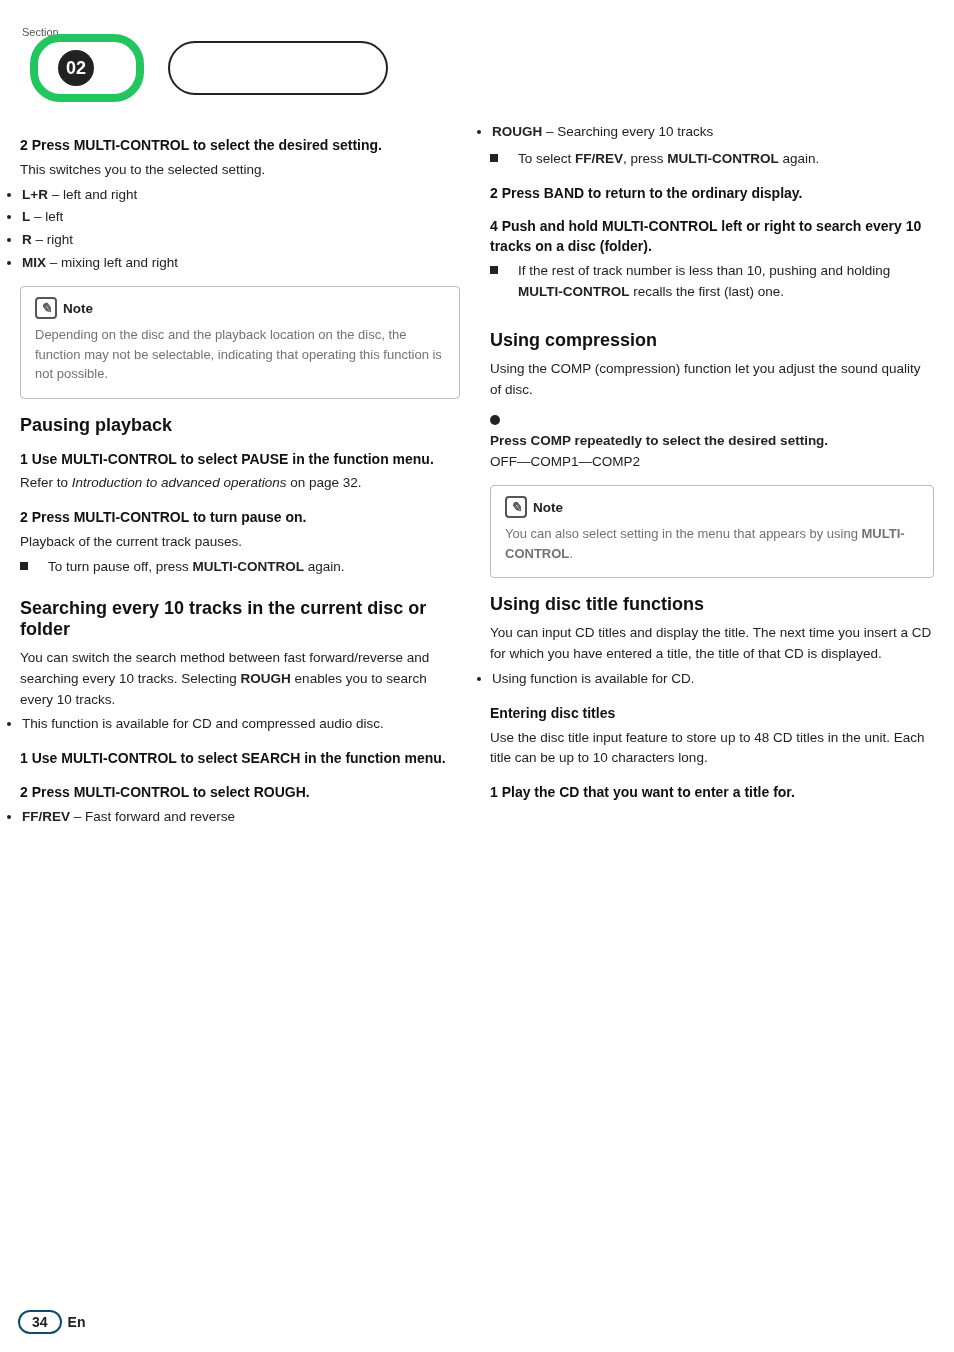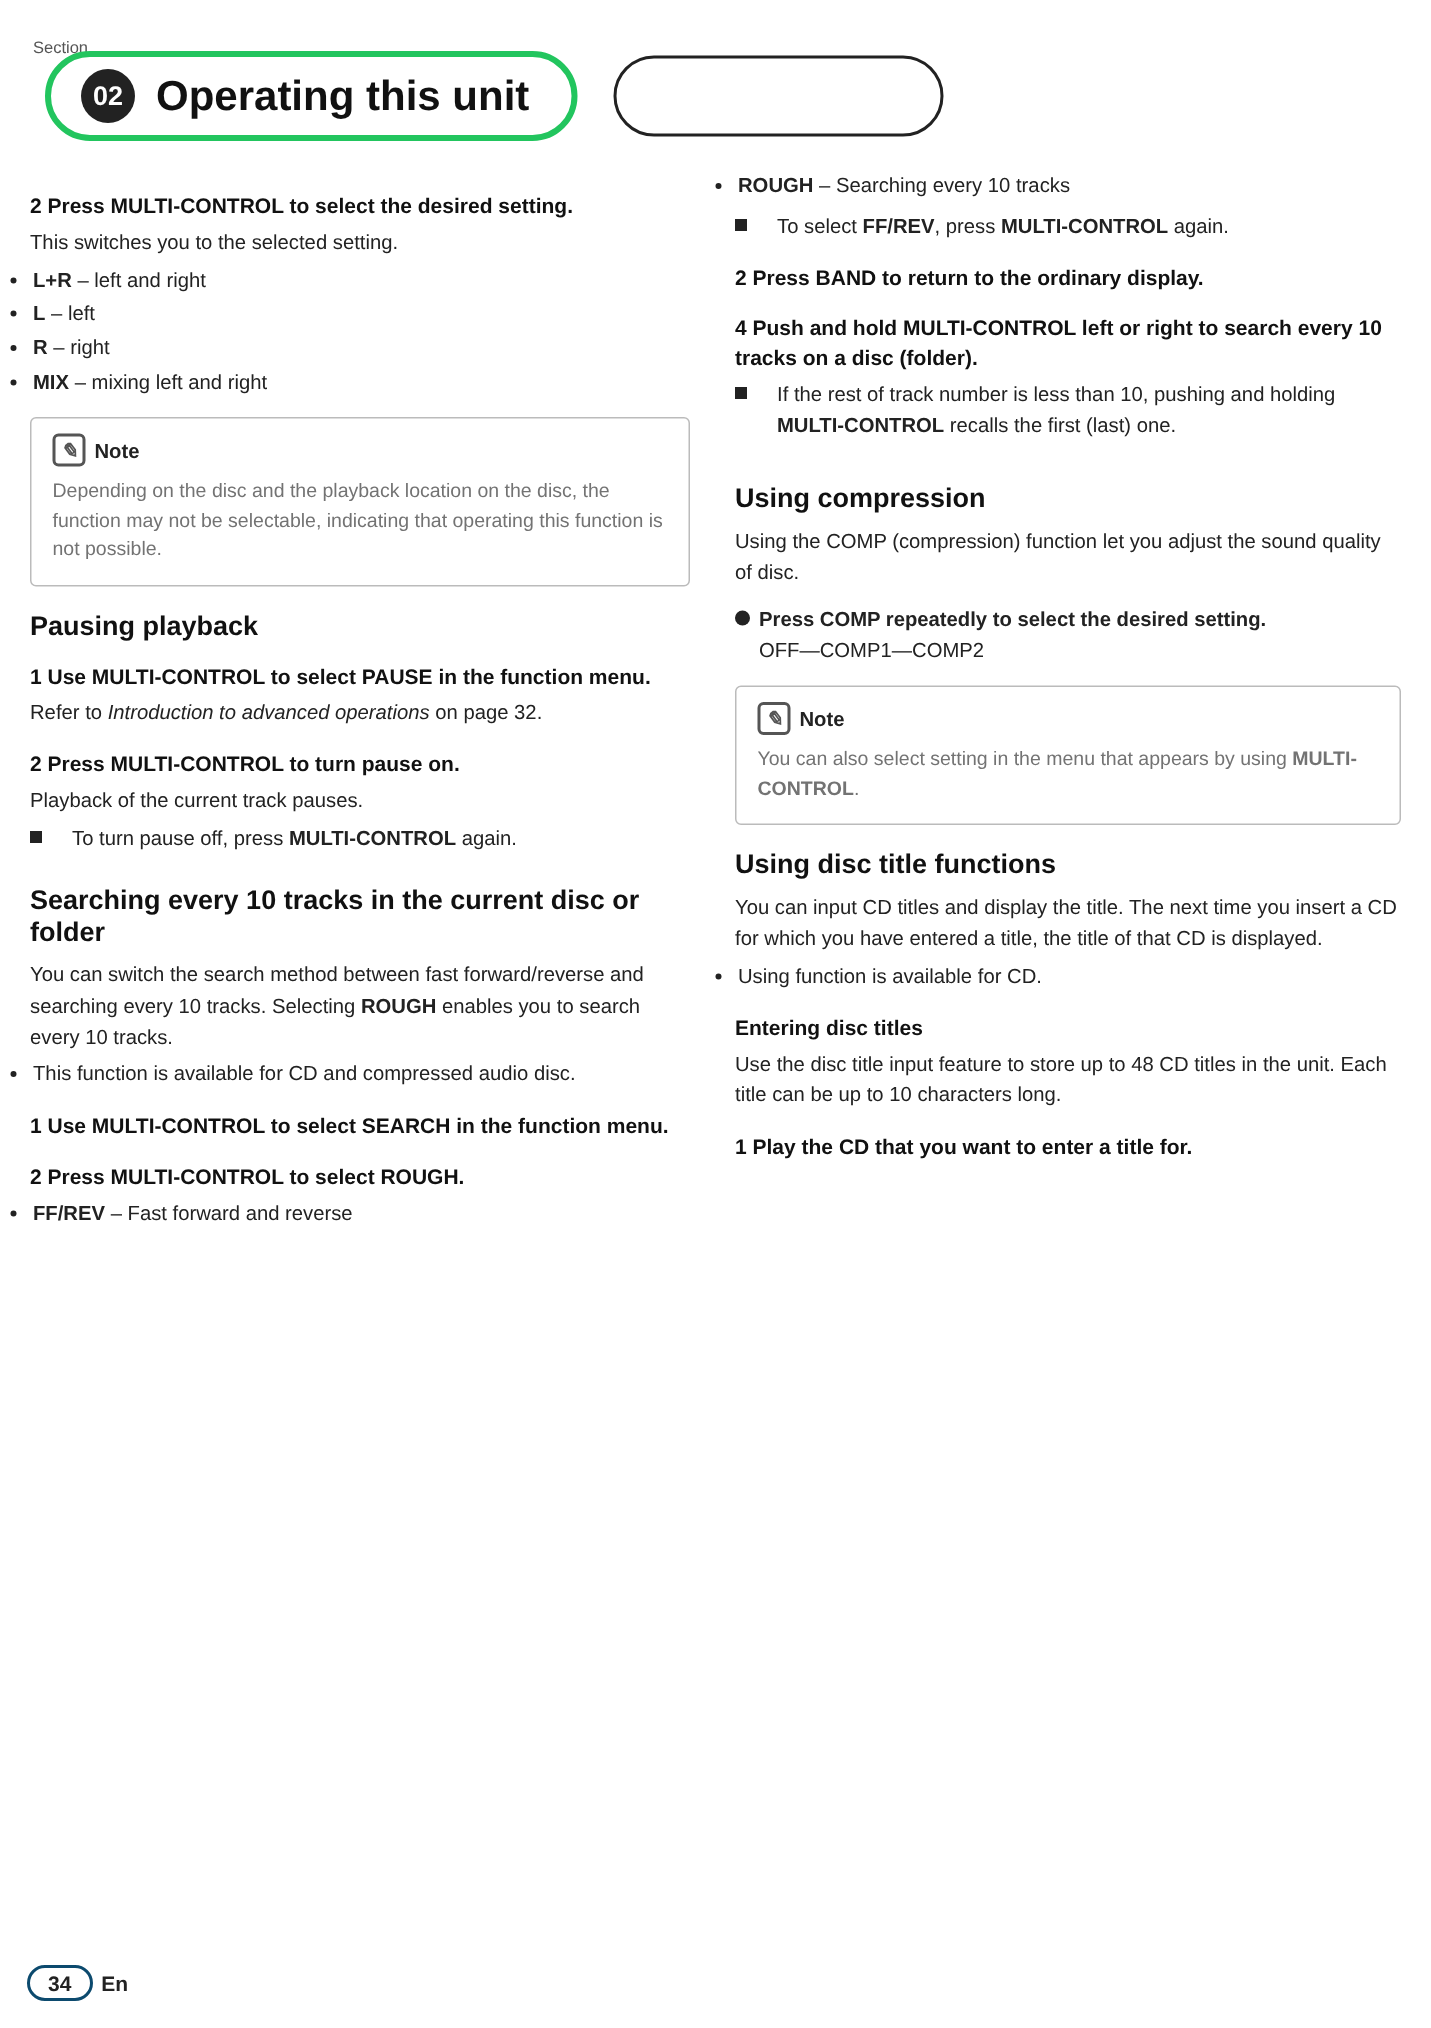--- a/index.html
+++ b/index.html
@@ -15,21 +15,21 @@
     .section-label {
       font-size: 11px;
       color: #555;
       position: absolute;
       top: 26px;
       left: 22px;
     }
     .header-pill {
       display: flex;
       align-items: center;
-      border: 4px solid #22c55e;
+      border: 8px solid #22c55e;
       border-radius: 30px;
       padding: 8px 28px 8px 20px;
       margin-top: 20px;
       margin-left: 10px;
       position: relative;
     }
     .section-number {
       background: #222;
       color: #fff;
       border-radius: 50%;
@@ -119,20 +119,21 @@
       margin-top: 5px;
     }
     .bullet-square p {
       margin: 0;
     }
     .bullet-circle {
       display: flex;
       align-items: flex-start;
       gap: 6px;
       margin-bottom: 4px;
+      flex-direction: column;
     }
     .bullet-circle .circ {
       width: 10px;
       height: 10px;
       background: #222;
       border-radius: 50%;
       flex-shrink: 0;
       margin-top: 4px;
     }
     .bullet-circle p {
@@ -209,21 +210,20 @@
     }
   </style>
 </head>
 <body>
 
 <div style="position:relative; padding: 8px 20px 0 20px;">
   <span class="section-label">Section</span>
   <div style="display:flex; align-items:center; margin-top:6px;">
     <div class="header-pill">
       <div class="section-number">02</div>
-      <span class="header-title">Operating this unit</span>
     </div>
     <div class="header-oval"></div>
   </div>
 </div>
 
 <div class="content">
 
   <div class="col-left">
 
     <h3>2   Press MULTI-CONTROL to select the desired setting.</h3>

